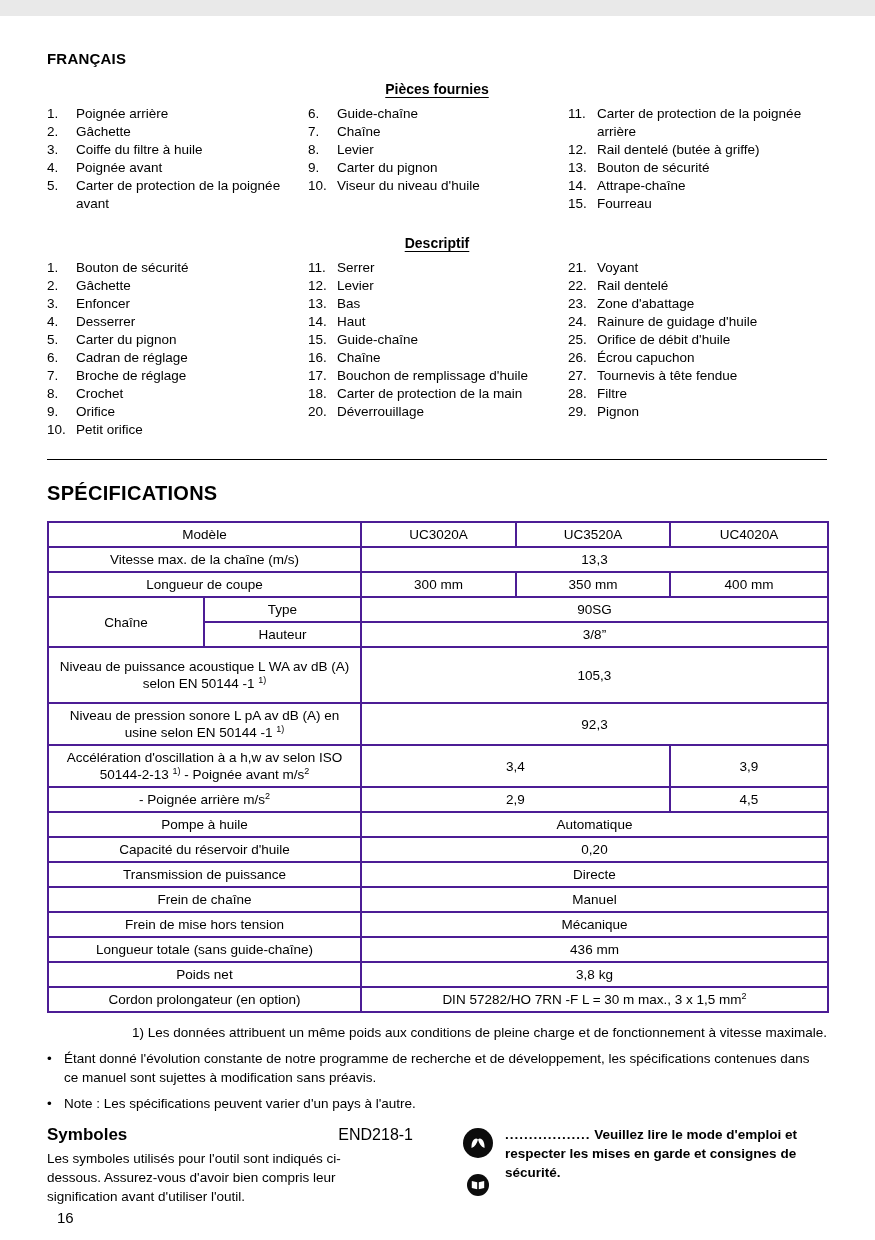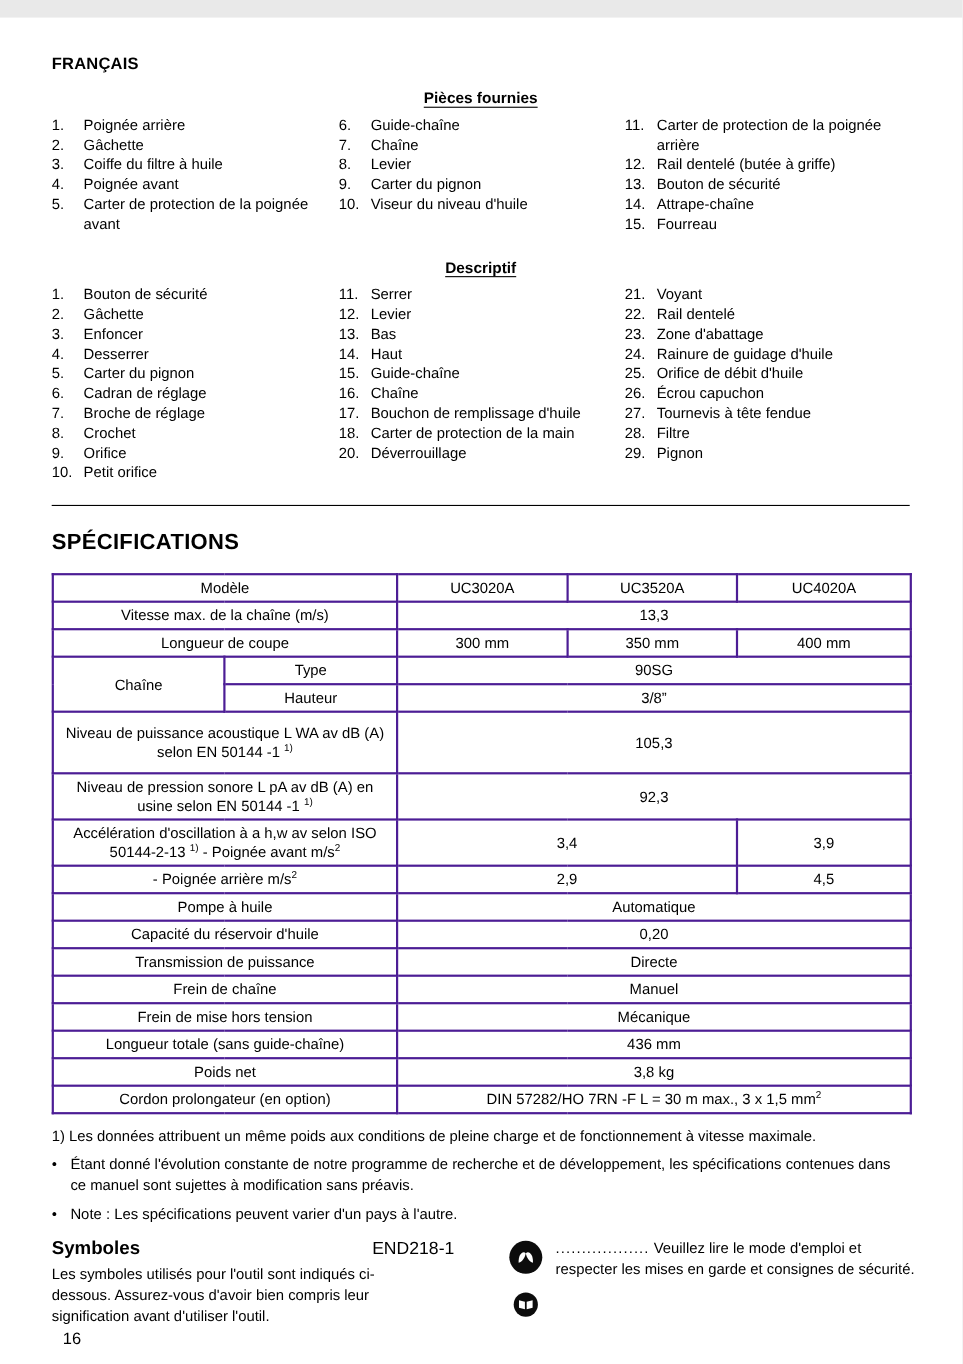--- a/index.html
+++ b/index.html
@@ -58,35 +58,35 @@
   }
   table.spec-table td {
     border: 2px solid #4c1d95;
     text-align: center;
     vertical-align: middle;
     padding: 3px 6px;
     line-height: 17px;
   }
   sup { font-size: 9px; line-height: 0; vertical-align: super; }
 
-  .footnote { margin-top: 10px; font-size: 13.5px; line-height: 19px; }
+  .footnote { margin-top: 10px; font-size: 13.5px; line-height: 19px; text-align: right; }
   .bullet { display: flex; margin-top: 7px; font-size: 13.5px; line-height: 19px; }
   .bullet .marker { width: 17px; flex-shrink: 0; }
   .bullet .btxt { flex: 1; }
 
   .symbols-row { display: flex; margin-top: 12px; }
   .symbols-left { width: 366px; flex-shrink: 0; }
   .symbols-head { display: flex; justify-content: space-between; align-items: baseline; }
   .symbols-title { font-size: 17px; font-weight: bold; }
   .symbols-code { font-size: 16px; }
   .symbols-body { margin-top: 4px; font-size: 13.5px; line-height: 19px; width: 305px; }
 
   .symbols-right { display: flex; margin-left: 44px; }
   .icon-stack { width: 42px; flex-shrink: 0; display: flex; flex-direction: column; align-items: center; gap: 10px; padding-top: 2px; }
-  .caption-block { width: 332px; font-size: 13.5px; line-height: 19px; margin-left: 6px; }
+  .caption-block { width: 332px; font-size: 13.5px; line-height: 19px; margin-left: 6px; font-weight: bold; }
   .dots { letter-spacing: 1px; }
 
   .page-number { position: absolute; left: 57px; bottom: 30px; font-size: 15px; }
   .bottom-bar { position: absolute; left: 0; right: 0; bottom: 0; height: 11px; background: #000; }
 </style>
 </head>
 <body>
 
 <div class="page">
   <div class="content">

